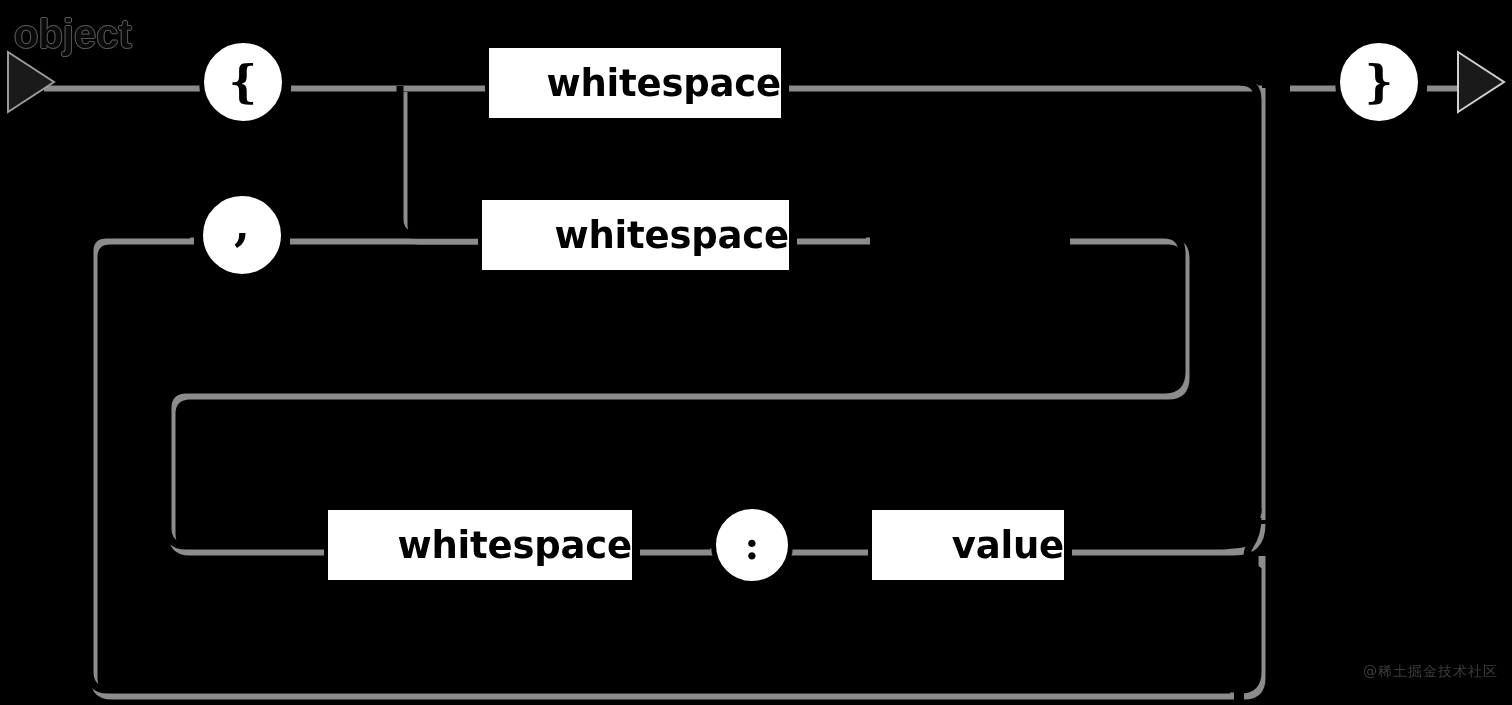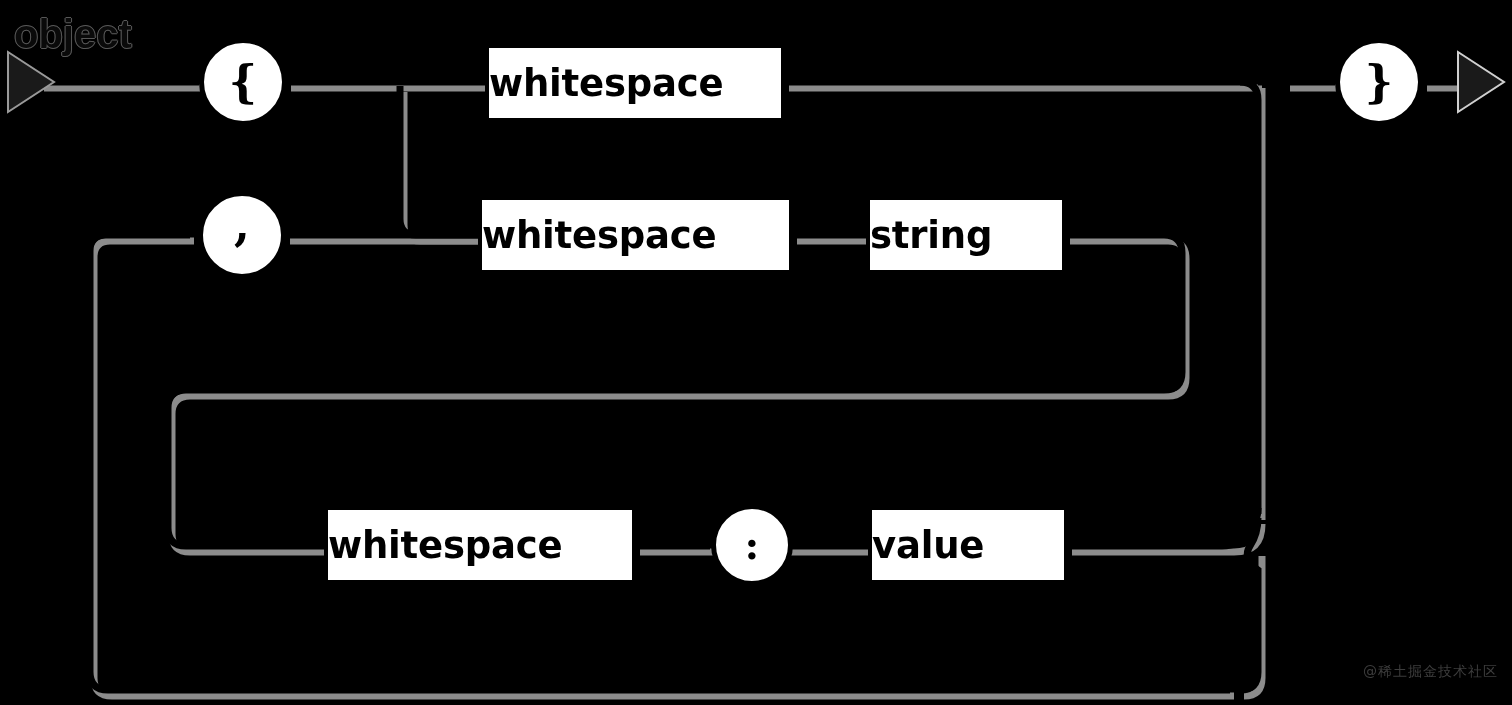--- a/index.html
+++ b/index.html
@@ -22,21 +22,21 @@
     width: 1512px;
     height: 705px;
   }
   .node-box {
     position: absolute;
     background: #ffffff;
     border: 4px solid #000000;
     box-sizing: border-box;
     display: flex;
     align-items: center;
-    justify-content: flex-start;
+    justify-content: flex-end;
     color: #000000;
     font-weight: bold;
     font-family: "DejaVu Sans", "Liberation Sans", sans-serif;
     letter-spacing: -0.2px;
   }
   .node-circle {
     position: absolute;
     background: #ffffff;
     border: 5px solid #000000;
     border-radius: 50%;
@@ -173,23 +173,20 @@
   </div>
 
   <div class="node-circle" style="left:198px; top:191px; width:88px; height:88px; font-size:46px; line-height:0.4; padding-bottom:22px;">
     <span>,</span>
   </div>
 
   <div class="node-box" style="left:478px; top:196px; width:315px; height:78px; font-size:37px;">
     <span>whitespace</span>
   </div>
 
-  <div class="node-box" style="left:866px; top:196px; width:200px; height:78px; font-size:37px;">
-    <span>string</span>
-  </div>
 
   <div class="node-box" style="left:324px; top:506px; width:312px; height:78px; font-size:37px;">
     <span>whitespace</span>
   </div>
 
   <div class="node-circle" style="left:711px; top:504px; width:82px; height:82px; font-size:40px; line-height:1;">
     <span>:</span>
   </div>
 
   <div class="node-box" style="left:868px; top:506px; width:200px; height:78px; font-size:37px;">

